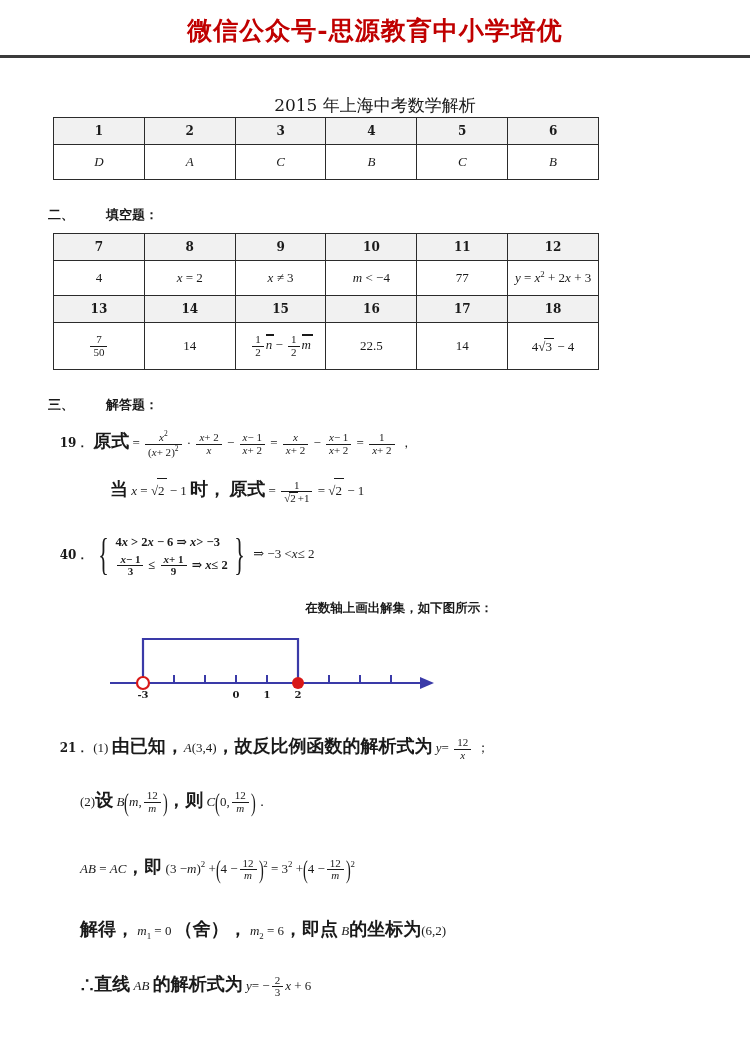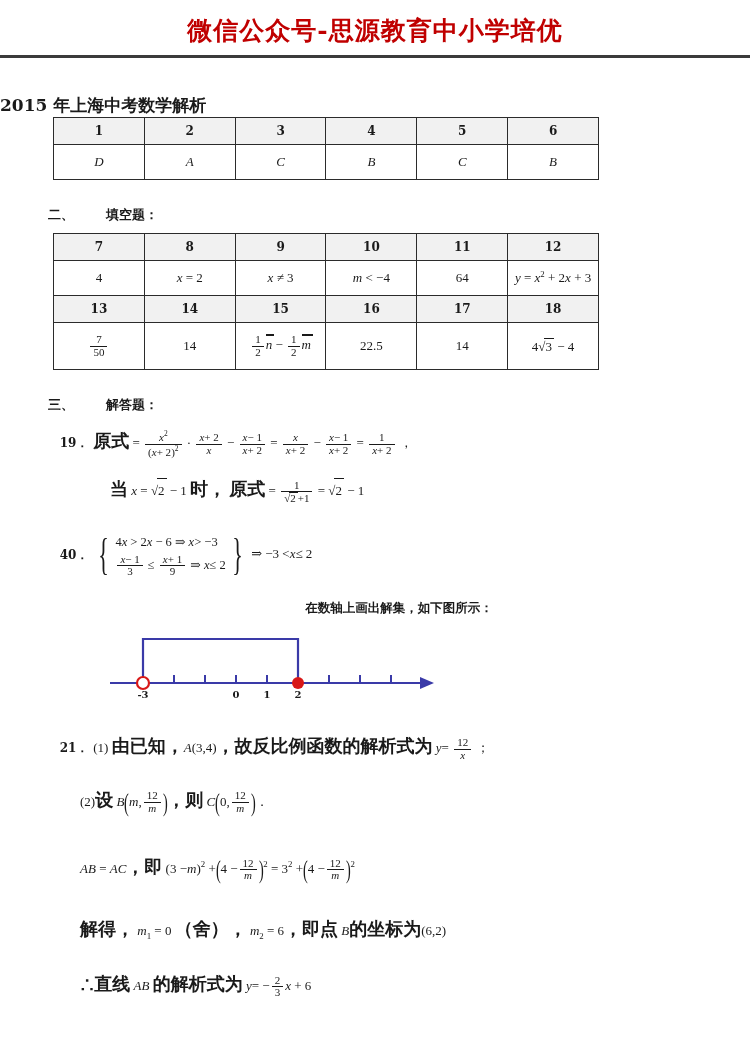--- a/index.html
+++ b/index.html
@@ -38,23 +38,23 @@
   }
   .header-rule {
     height: 3px;
     background: #3b3b3b;
     margin: 2px 0 0 0;
     width: 100%;
   }
 
   
   .doc-title {
-    text-align: left;
+    text-align: center;
     font-size: 17px;
-    font-weight: bold;
+    font-weight: normal;
     margin-top: 36px;
     font-family: "DejaVu Serif", "Liberation Serif", serif;
   }
 
   
   .content {
     padding: 0 52px 0 48px;
   }
 
   
@@ -176,20 +176,21 @@
     line-height: 0.82;
     transform: scaleX(0.5);
     display: inline-block;
     font-family: "Liberation Serif", serif;
   }
   .sys-rows {
     display: inline-block;
     font-size: 12.5px;
     line-height: 1.7;
     padding: 0 1px;
+    font-weight: bold;
   }
 
   
   .numline-wrap {
     margin-top: 8px;
     padding-left: 60px;
   }
   svg.numline { display: block; }
 </style>
 </head>
@@ -249,21 +250,21 @@
           <span>= 2</span>
         </td>
         <td class="val up">
           <span class="it">x</span>
           <span>≠ 3</span>
         </td>
         <td class="val up">
           <span class="it">m</span>
           <span>&lt; −4</span>
         </td>
-        <td class="val up">64</td>
+        <td class="val up">77</td>
         <td class="val up">
           <span class="it">y</span>
           <span>=</span>
           <span class="it">x</span><sup>2</sup>
           <span>+ 2</span><span class="it">x</span>
           <span>+ 3</span>
         </td>
       </tr>
       <tr>
         <td class="hd">13</td>

